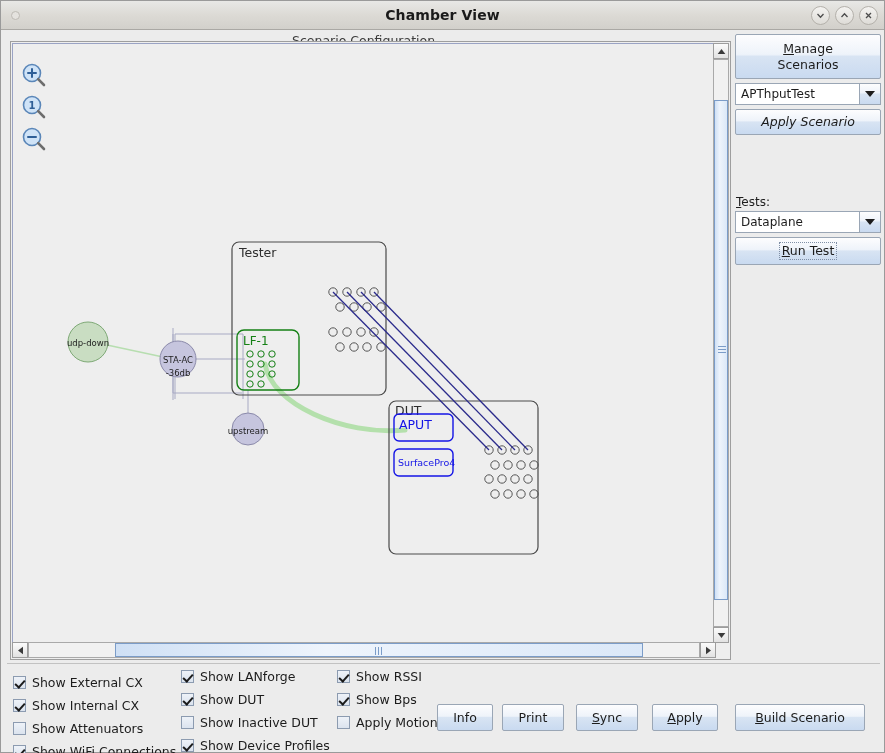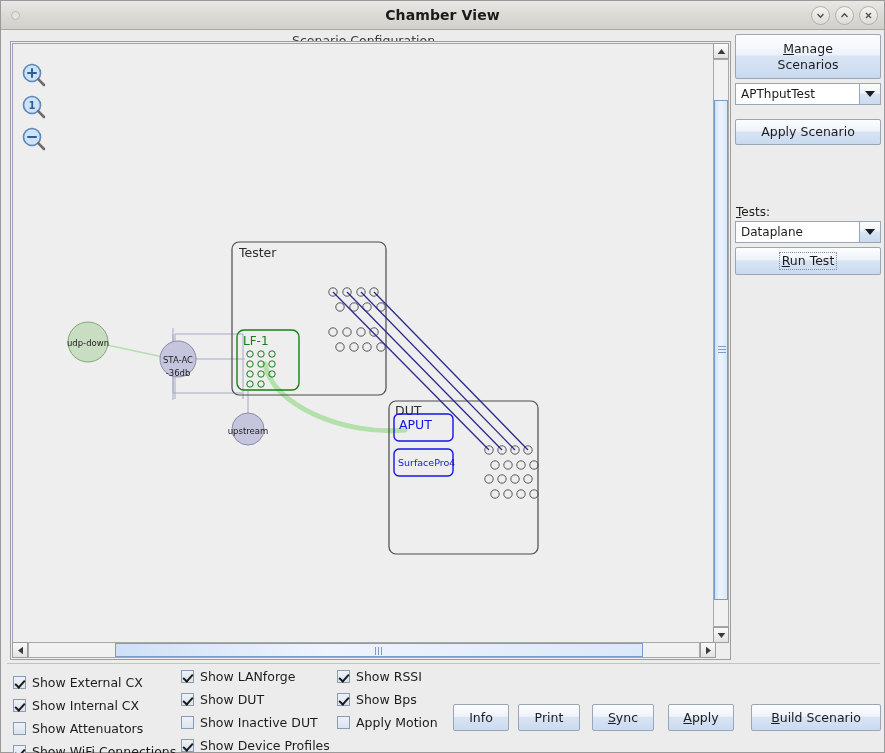--- a/index.html
+++ b/index.html
@@ -289,21 +289,21 @@
     background: linear-gradient(to bottom,#fdfdfe 0%,#eef3fa 45%,#d8e4f3 50%,#c9daf0 100%);
     border: 1px solid #9aa6b5;
     border-radius: 2px;
     font-family: "DejaVu Sans", sans-serif;
     font-size: 12.5px;
     color: #1c1c1c;
     padding: 5px 0;
     cursor: pointer;
     text-align: center;
   }
-  #btn-info { width: 56px; margin-left: 16px; }
+  #btn-info { width: 56px; margin-left: 0; }
   #btn-print { width: 62px; margin-left: 9px; }
   #btn-sync { width: 62px; margin-left: 12px; }
   #btn-apply { width: 66px; margin-left: 14px; }
   #btn-build { width: 130px; margin-left: 17px; }
 
   
   .cv-label { font-family: "DejaVu Sans", sans-serif; }
 </style>
 </head>
 <body>
@@ -545,21 +545,21 @@
         <div>Scenarios</div>
       </div>
 
       <div class="jcombo">
         <div class="val">APThputTest</div>
         <div class="arrow">
             <i class="caret"></i>
           </div>
       </div>
 
-      <div class="jbtn" style="margin-top:14px;">
+      <div class="jbtn" style="margin-top:4px;font-style:italic;">
         <span>Apply Scenario</span>
       </div>
 
       <div class="gap-a"></div>
 
       <div class="side-label"><span class="mnem">T</span><span>ests:</span></div>
 
       <div class="jcombo" style="margin-top:2px;">
         <div class="val">Dataplane</div>
         <div class="arrow">

